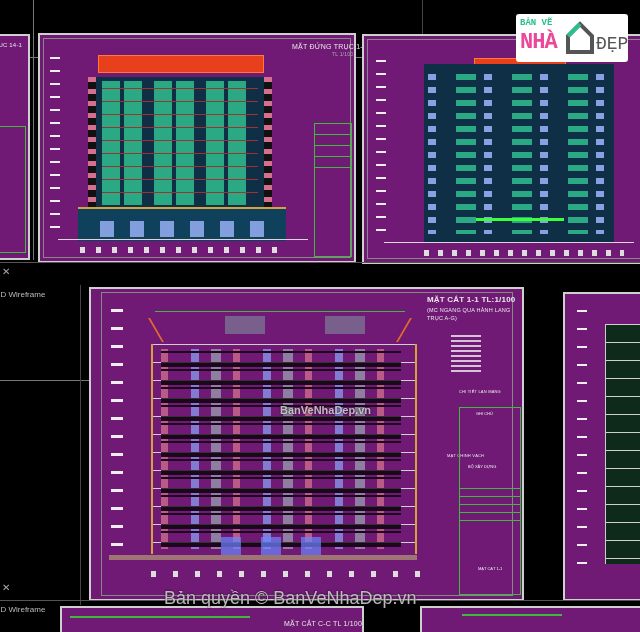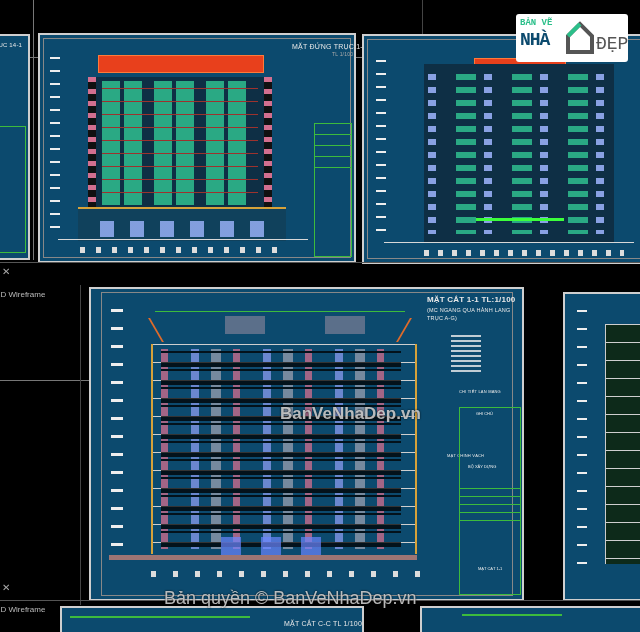--- a/index.html
+++ b/index.html
@@ -1,18 +1,18 @@
 <!DOCTYPE html>
 <html><head>
 <meta charset="utf-8">
 <style>
   html,body{margin:0;padding:0;background:#000;}
   body{width:640px;height:632px;position:relative;overflow:hidden;font-family:"Liberation Sans",sans-serif;color:#ddd;}
   .abs{position:absolute;}
-  .sheet{position:absolute;border:2px solid #cfcfcf;background:#0c4a6e;}
+  .sheet{position:absolute;border:2px solid #cfcfcf;background:#701a75;}
   .sheet-inner{position:absolute;border:1px solid #888;}
   .tblock{position:absolute;border:1px solid #3dbb3d;}
   .tblock .row{border-bottom:1px solid #3dbb3d;height:10px;}
   .title-text{position:absolute;color:#e8e8e8;font-size:7px;white-space:nowrap;letter-spacing:0.2px;}
   .vplabel{position:absolute;color:#bbb;font-size:8px;white-space:nowrap;}
   .crosshair-h{position:absolute;height:1px;background:#777;}
   .crosshair-v{position:absolute;width:1px;background:#777;}
   .roof{position:absolute;background:#e8401c;border:1px solid #ff7a3a;}
   .tower{position:absolute;background:#0e2f45;}
   .podium{position:absolute;background:#10415c;border-top:2px solid #d6a23a;}
@@ -77,21 +77,21 @@
       opacity:0.85;"></div>
   </div>
   <div class="abs" style="left:112px;top:182px;width:88px;height:3px;background:#3cff3c;"></div>
   <div class="floorline" style="left:20px;top:206px;width:250px;"></div>
   <div class="abs" style="left:12px;top:24px;width:10px;height:182px;background:repeating-linear-gradient(to bottom,#eee 0 2px,transparent 2px 13px);"></div>
   <div class="abs" style="left:60px;top:214px;width:200px;height:6px;background:repeating-linear-gradient(to right,#ddd 0 5px,transparent 5px 14px);"></div>
 </div>
 
 <div class="logo" style="left:516px;top:14px;width:112px;height:48px;font-family:Liberation Mono, monospace;">
   <div class="abs" style="left:4px;top:4px;font-size:9px;color:#2bbf8a;font-weight:bold;">BẢN VẼ</div>
-  <div class="abs" style="left:4px;top:16px;font-size:18px;color:#0c4a6e;font-weight:bold;letter-spacing:-1px;">NHÀ</div>
+  <div class="abs" style="left:4px;top:16px;font-size:22px;color:#ec4899;font-weight:bold;letter-spacing:-1px;">NHÀ</div>
   <div class="abs" style="left:50px;top:4px;width:28px;height:36px;">
     <svg width="28" height="36" viewBox="0 0 28 36">
         <path d="M2 18 L14 6 L26 18 L26 34 L2 34 Z" fill="none" stroke="#555" stroke-width="4"></path>
         <path d="M2 18 L14 6" stroke="#2bbf8a" stroke-width="4"></path>
       </svg>
   </div>
   <div class="abs" style="left:80px;top:20px;font-size:18px;color:#555;">ĐẸP</div>
 </div>
 
 <div class="crosshair-h" style="left:0;top:262px;width:640px;background:#555;"></div>
@@ -145,14 +145,14 @@
 <div class="abs" style="left:2px;top:582px;font-size:10px;color:#aaa;">✕</div>
 <div class="vplabel" style="left:-4px;top:605px;">2D Wireframe</div>
 <div class="sheet" style="left:60px;top:606px;width:300px;height:40px;">
   <div class="abs" style="left:8px;top:8px;width:180px;height:2px;background:#3dbb3d;"></div>
   <div class="title-text" style="left:222px;top:12px;font-size:7px;">MẶT CẮT C-C TL 1/100</div>
 </div>
 <div class="sheet" style="left:420px;top:606px;width:240px;height:40px;">
   <div class="abs" style="left:40px;top:6px;width:100px;height:2px;background:#3dbb3d;"></div>
 </div>
 
-<div class="watermark" style="left:280px;top:404px;font-size:17px;">BanVeNhaDep.vn</div>
+<div class="watermark" style="left:280px;top:404px;font-size:11px;">BanVeNhaDep.vn</div>
 <div class="watermark" style="left:164px;top:588px;font-size:18px;font-weight:normal;">Bản quyền © BanVeNhaDep.vn</div>
 
 </body></html>

